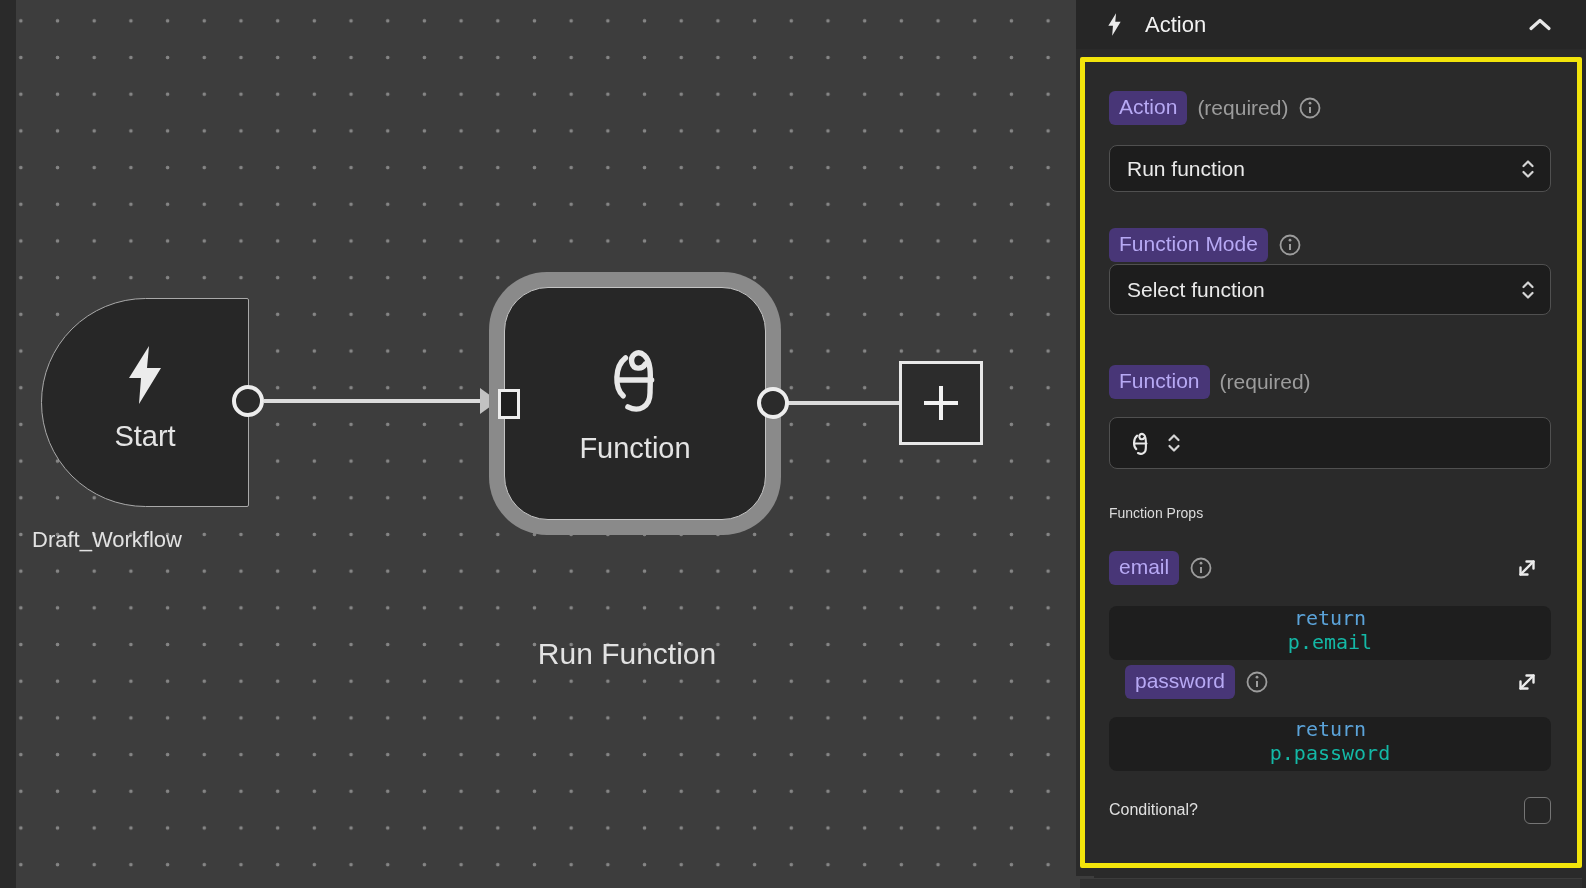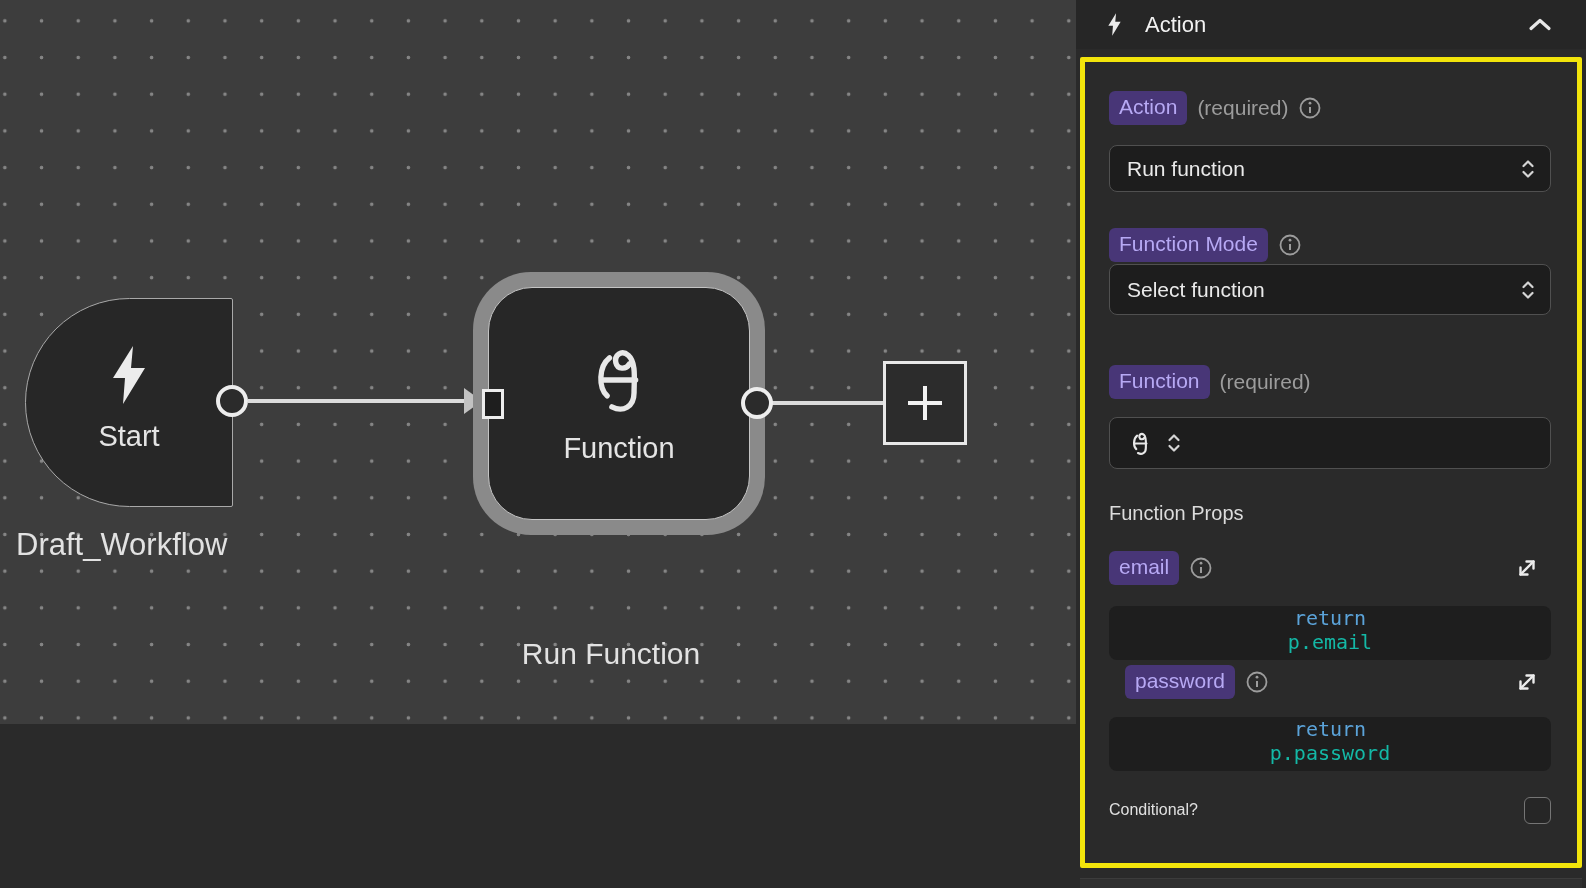--- a/index.html
+++ b/index.html
@@ -2,21 +2,21 @@
 <html><head>
 <meta charset="utf-8">
 <style>
   * { margin:0; padding:0; box-sizing:border-box; }
   html,body { width:1586px; height:888px; background:#2a2a2a; overflow:hidden;
               font-family:"Liberation Sans", sans-serif; }
   #root { position:relative; width:1586px; height:888px; }
 
   
   .canvas {
-    position:absolute; left:0; top:0; width:1078px; height:724px;
+    position:absolute; left:16px; top:0; width:1078px; height:888px;
     background-color:#3d3d3d;
     background-image:radial-gradient(circle, #858585 1.4px, transparent 2.2px);
     background-size:36.7px 36.7px; background-position:-13.5px 2.5px;
   }
   .start-node {
     position:absolute; left:25px; top:298px; width:208px; height:209px;
     background:#272727; border:1.5px solid #a9a9a9;
     border-radius:105px 2px 2px 105px;
     display:flex; flex-direction:column; align-items:center; justify-content:center;
     gap:16px; padding-bottom:6px;
@@ -49,21 +49,21 @@
   .port-square {
     position:absolute; left:482px; top:389px; width:22px; height:30px;
     background:#1e1e1e; border:3px solid #ededed;
   }
   .plus-btn {
     position:absolute; left:883px; top:361px; width:84px; height:84px;
     background:#2c2c2c; border:3px solid #e8e8e8;
     display:flex; align-items:center; justify-content:center; cursor:pointer;
   }
   .canvas-label { position:absolute; color:#e2e2e2; font-size:30px; }
-  .lbl-draft { left:16px; top:527px; font-size:31px; }
+  .lbl-draft { left:16px; top:527px; font-size:22px; }
   .lbl-fnname { left:461px; top:541px; width:300px; text-align:center; line-height:37px; }
   .lbl-fnsub  { left:461px; top:637px; width:300px; text-align:center; }
 
   
   .panel {
     position:absolute; left:1076px; top:0; width:510px; height:876px;
     background:#2a2a2a;
   }
   .panel-header {
     position:absolute; left:0; top:0; width:510px; height:49px;
@@ -83,21 +83,21 @@
   .req { color:#9c9c9c; font-size:21px; margin-left:10px; }
   .info { margin-left:10px; display:flex; }
   .spacer { flex:1; }
   .dropdown {
     position:absolute; left:24px; width:442px;
     background:#1d1d1d; border:1.5px solid #505050; border-radius:8px;
     display:flex; align-items:center; padding:0 14px 0 17px;
     color:#eaeaea; font-size:21px; cursor:pointer;
   }
   .dropdown .dd-text { flex:1; }
-  .section-title { color:#dcdcdc; font-size:20px; }
+  .section-title { color:#dcdcdc; font-size:14px; }
   .codeblock {
     position:absolute; left:24px; width:442px; height:54px;
     background:#1e1e1e; border-radius:8px;
     display:flex; align-items:center; padding:0 20px;
     font-family:"DejaVu Sans Mono", monospace; font-size:20px; cursor:text;flex-direction:column;
   }
   .kw { color:#5ba3d9; }
   .code-rest { color:#14b8a6; margin-left:0; }
   .checkbox {
     width:27px; height:27px; border-radius:6px;

